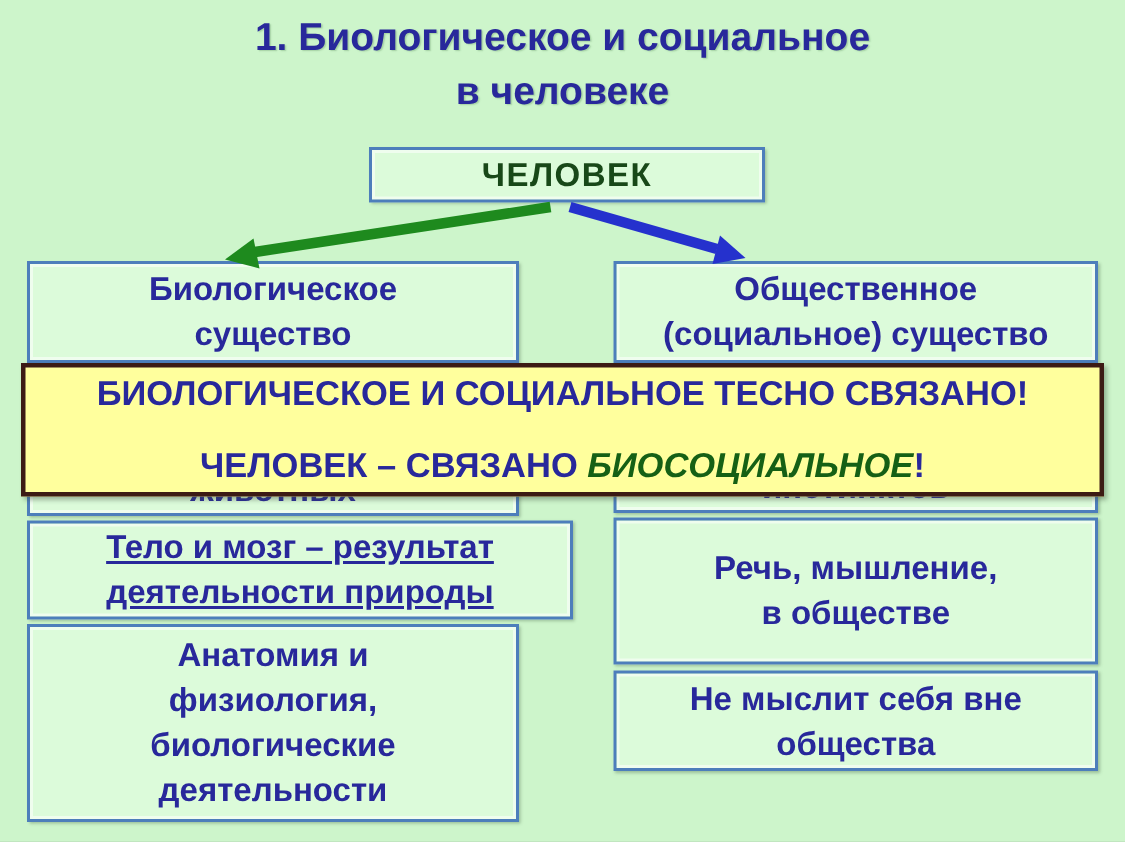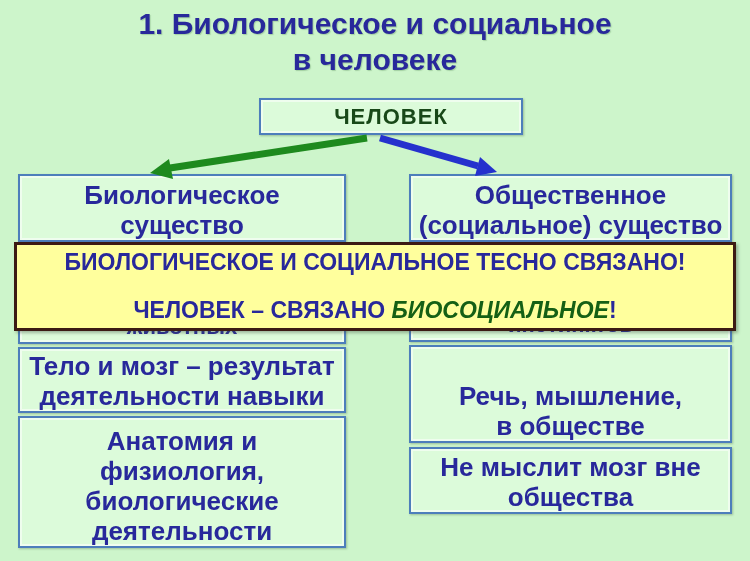--- a/index.html
+++ b/index.html
@@ -10,42 +10,42 @@
   .slide{
     position:relative;
     width:750px;height:561px;
     background:#cdf5cb;
     overflow:hidden;
   }
   .title{
     position:absolute;top:6px;left:0;width:750px;
     text-align:center;
     color:#28289b;
-    font-size:30px;font-weight:bold;
+    font-size:26px;font-weight:bold;
     line-height:36px;
     text-shadow:1px 1px 1px rgba(90,140,90,.35);
   }
   .box{
     position:absolute;
     background:#dcfbda;
     border:2px solid #4d7ebb;
     box-shadow:1px 1px 2px rgba(60,90,60,.35), inset 0 0 0 2px rgba(255,255,255,.55);
     color:#28289b;
     font-weight:bold;
     text-align:center;
     display:flex;flex-direction:column;justify-content:center;align-items:center;
     box-sizing:border-box;
   }
   .top-box{
-    left:259px;top:98px;width:264px;height:37px;
+    left:246px;top:98px;width:264px;height:37px;
     color:#184818;
     font-size:22px;letter-spacing:1px;
     z-index:2;
   }
-  .col-box{font-size:26px;line-height:30px;z-index:1;justify-content:flex-end;}
+  .col-box{font-size:22px;line-height:30px;z-index:1;}
   .hidden-box{
     z-index:1;
     justify-content:flex-end;
     padding-bottom:2px;
     font-size:22px;line-height:26px;
   }
   .banner{
     position:absolute;
     left:14px;top:242px;width:722px;height:89px;
     background:#ffff9d;
@@ -96,23 +96,23 @@
 
   <div class="box col-box" style="left:18px;top:174px;width:328px;height:68px;">
     <div>Биологическое</div>
     <div>существо</div>
   </div>
 
   <div class="box hidden-box" style="left:18px;top:252px;width:328px;height:92px;">
     <span>животных</span>
   </div>
 
-  <div class="box col-box" style="left:18px;top:347px;width:328px;height:66px;">
+  <div class="box col-box" style="left:18px;top:347px;width:364px;height:66px;text-decoration:underline;">
     <div>Тело и мозг – результат</div>
-    <div>деятельности навыки</div>
+    <div>деятельности природы</div>
   </div>
 
   <div class="box col-box" style="left:18px;top:416px;width:328px;height:132px;">
     <div>Анатомия и</div>
     <div>физиология,</div>
     <div>биологические</div>
     <div>деятельности</div>
   </div>
 
   <div class="box col-box" style="left:409px;top:174px;width:323px;height:68px;">
@@ -123,21 +123,21 @@
   <div class="box hidden-box" style="left:409px;top:252px;width:323px;height:90px;">
     <span>инстинктов</span>
   </div>
 
   <div class="box col-box" style="left:409px;top:345px;width:323px;height:98px;">
     <div>Речь, мышление,</div>
     <div>в обществе</div>
   </div>
 
   <div class="box col-box" style="left:409px;top:447px;width:323px;height:67px;">
-    <div>Не мыслит мозг вне</div>
+    <div>Не мыслит себя вне</div>
     <div>общества</div>
   </div>
 
   <div class="banner">
     <div>БИОЛОГИЧЕСКОЕ И СОЦИАЛЬНОЕ ТЕСНО СВЯЗАНО!</div>
     <div>
       <span>ЧЕЛОВЕК – СВЯЗАНО </span><span class="emph">БИОСОЦИАЛЬНОЕ</span><span>!</span>
     </div>
   </div>
 

